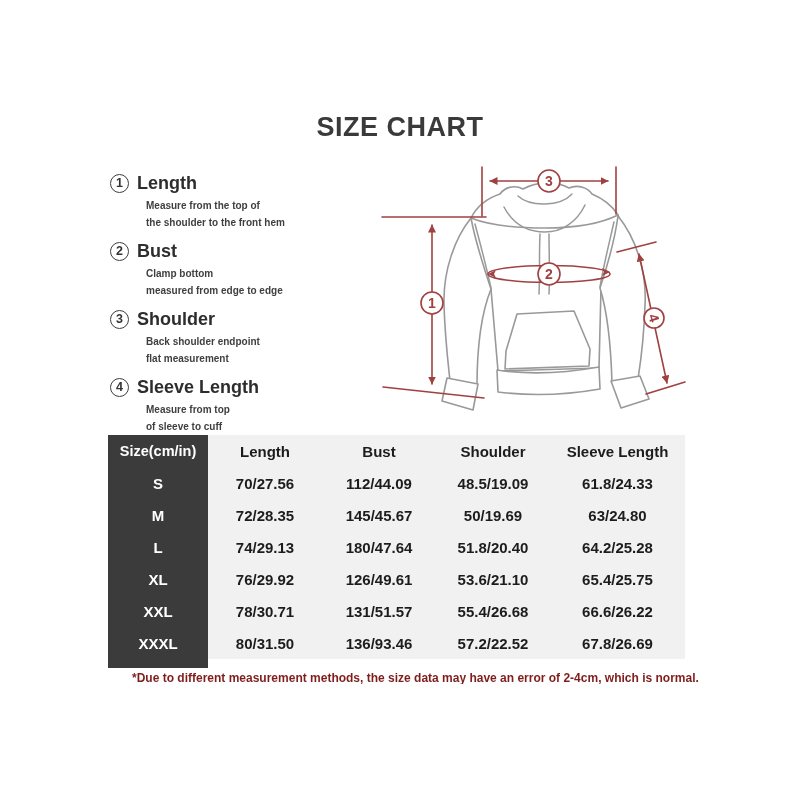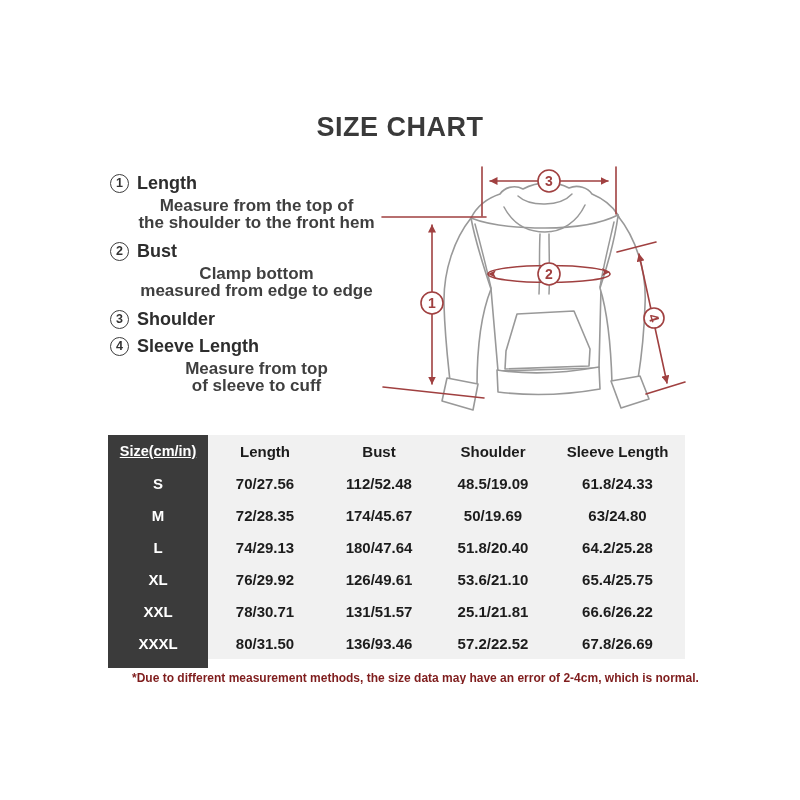--- a/index.html
+++ b/index.html
@@ -6,33 +6,33 @@
   .page{position:relative;width:800px;height:684px;background:#ffffff;
         font-family:"Liberation Sans",sans-serif;overflow:hidden;}
   .title{position:absolute;top:112px;left:0;width:800px;margin:0;text-align:center;
          font-size:27px;font-weight:bold;color:#3a3a3a;letter-spacing:.5px;}
   
   .legend{position:absolute;left:110px;top:172px;width:265px;}
   .li{margin-bottom:5px;}
   .lt{display:flex;align-items:center;gap:8px;font-size:18px;font-weight:bold;color:#2d2d2d;height:22px;}
   .nc{box-sizing:border-box;width:19px;height:19px;flex:0 0 19px;border:1.8px solid #3e3e3e;border-radius:50%;
       display:inline-flex;align-items:center;justify-content:center;font-size:12.5px;font-weight:bold;color:#333;}
-  .ld{margin:3px 0 9px 28px;font-size:17px;font-weight:bold;color:#3f3f3f;line-height:17px;text-align:center;}
+  .ld{margin:3px 0 9px 36px;font-size:10px;font-weight:bold;color:#3f3f3f;line-height:17px;}
   
   .diagram{position:absolute;left:360px;top:150px;}
   .g{stroke:#999;stroke-width:1.6;fill:#fff;stroke-linejoin:round;stroke-linecap:round;}
   .gl{stroke:#999;stroke-width:1.5;fill:none;stroke-linecap:round;}
   .r{stroke:#a04040;stroke-width:1.6;fill:none;stroke-linecap:round;}
   .rc{stroke:#a04040;stroke-width:1.6;fill:#fff;}
   .rt{fill:#a04040;font-size:14px;font-weight:bold;font-family:"Liberation Sans",sans-serif;}
   
   .table{position:absolute;left:108px;top:435px;display:flex;align-items:flex-start;}
   .dcol{width:100px;background:#3b3b3b;display:flex;flex-direction:column;padding-bottom:9px;}
   .dc{height:32px;display:flex;align-items:center;justify-content:center;color:#fff;font-weight:bold;font-size:15px;}
-  .dc.hdr{font-size:14.5px;text-decoration:underline;}
+  .dc.hdr{font-size:14.5px;}
   .lgrid{width:477px;background:#f1f1f1;display:grid;grid-template-columns:114px 114px 114px 135px;grid-auto-rows:32px;}
   .cell{display:flex;align-items:center;justify-content:center;font-size:15px;font-weight:bold;color:#1c1c1c;}
   .footnote{position:absolute;left:132px;top:671px;font-size:12px;font-weight:bold;color:#7f1d1d;}
 </style>
 </head>
 <body>
 
 <div class="page">
 
   <h1 class="title">SIZE CHART</h1>
@@ -55,20 +55,24 @@
       </div>
       <div class="ld">
         <div>Clamp bottom</div>
         <div>measured from edge to edge</div>
       </div>
     </div>
     <div class="li">
       <div class="lt">
         <span class="nc">3</span>
         <span>Shoulder</span>
+      </div>
+      <div class="ld">
+        <div>Back shoulder endpoint</div>
+        <div>flat measurement</div>
       </div>
     </div>
     <div class="li">
       <div class="lt">
         <span class="nc">4</span>
         <span>Sleeve Length</span>
       </div>
       <div class="ld">
         <div>Measure from top</div>
         <div>of sleeve to cuff</div>
@@ -134,42 +138,42 @@
       <div class="dc">XXL</div>
       <div class="dc">XXXL</div>
     </div>
     <div class="lgrid">
       <div class="cell">Length</div>
       <div class="cell">Bust</div>
       <div class="cell">Shoulder</div>
       <div class="cell">Sleeve Length</div>
 
       <div class="cell">70/27.56</div>
-      <div class="cell">112/52.48</div>
+      <div class="cell">112/44.09</div>
       <div class="cell">48.5/19.09</div>
       <div class="cell">61.8/24.33</div>
 
       <div class="cell">72/28.35</div>
-      <div class="cell">174/45.67</div>
+      <div class="cell">145/45.67</div>
       <div class="cell">50/19.69</div>
       <div class="cell">63/24.80</div>
 
       <div class="cell">74/29.13</div>
       <div class="cell">180/47.64</div>
       <div class="cell">51.8/20.40</div>
       <div class="cell">64.2/25.28</div>
 
       <div class="cell">76/29.92</div>
       <div class="cell">126/49.61</div>
       <div class="cell">53.6/21.10</div>
       <div class="cell">65.4/25.75</div>
 
       <div class="cell">78/30.71</div>
       <div class="cell">131/51.57</div>
-      <div class="cell">25.1/21.81</div>
+      <div class="cell">55.4/26.68</div>
       <div class="cell">66.6/26.22</div>
 
       <div class="cell">80/31.50</div>
       <div class="cell">136/93.46</div>
       <div class="cell">57.2/22.52</div>
       <div class="cell">67.8/26.69</div>
     </div>
   </div>
 
   <div class="footnote">*Due to different measurement methods, the size data may have an error of 2-4cm, which is normal.</div>

